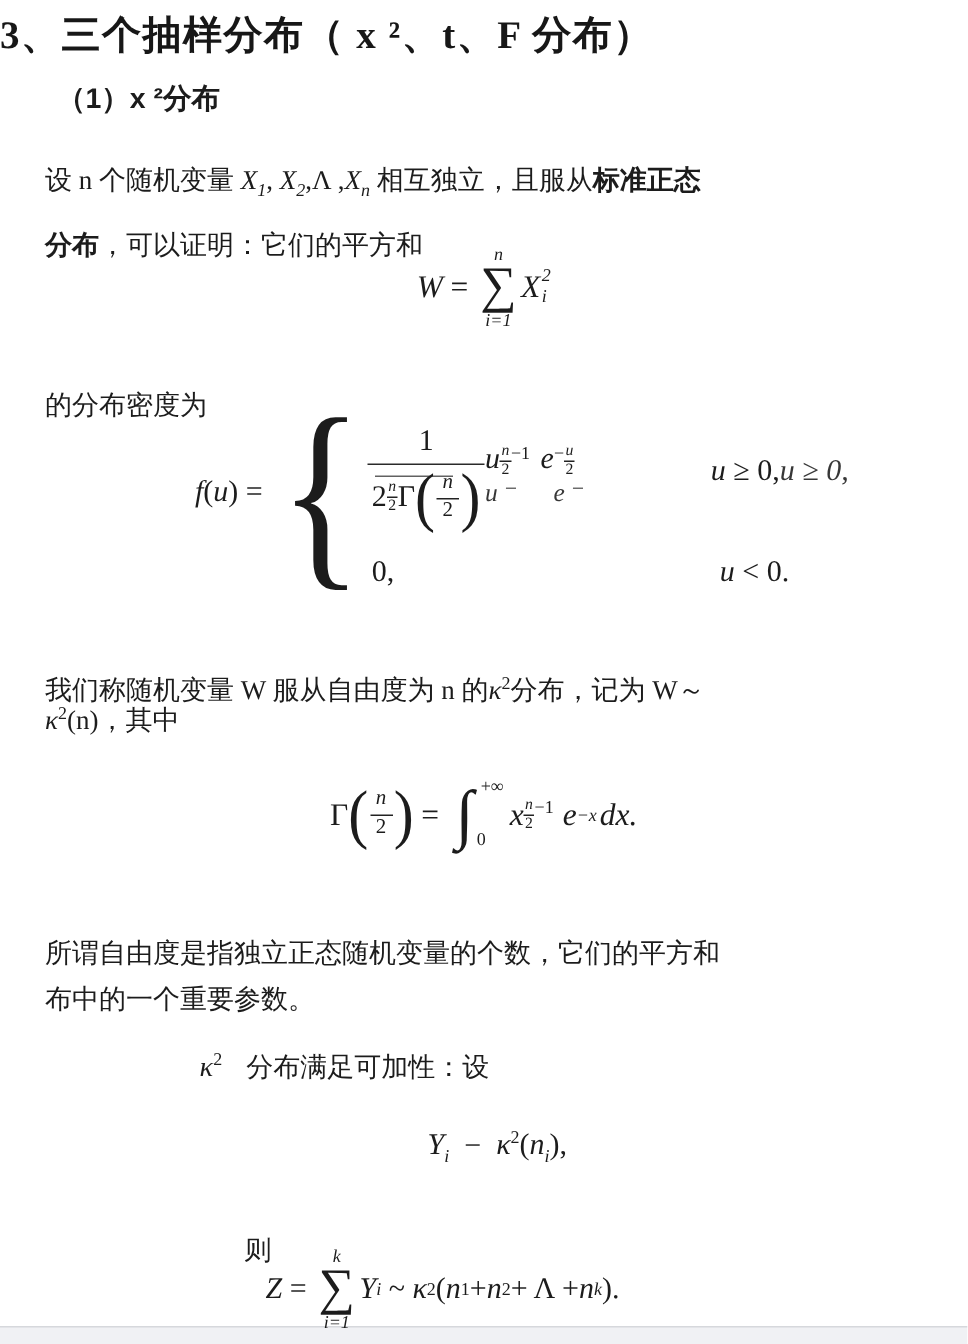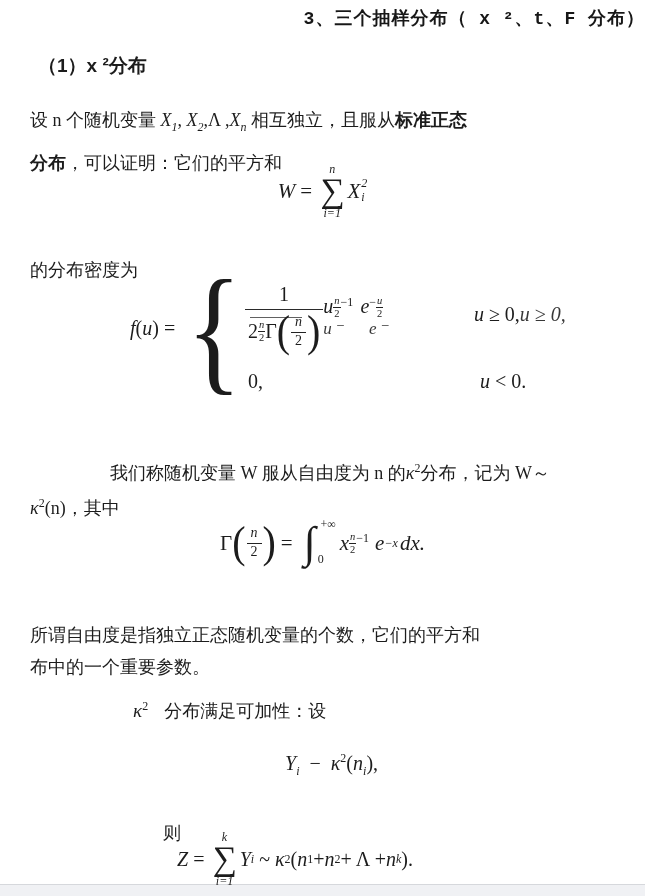--- a/index.html
+++ b/index.html
@@ -5,29 +5,29 @@
   html,body { margin:0; padding:0; }
   body {
     width:645px; height:896px; position:relative; overflow:hidden;
     background:#ffffff; color:#1c1c1c;
     font-family:"Liberation Serif","DejaVu Serif",serif;
   }
   .abs { position:absolute; }
 
   
   .title {
-    left:0; right:0; top:6px; text-align:right;
-    font-size:18px; font-weight:600; letter-spacing:1px; color:#171717;font-family:Liberation Mono, monospace;
+    left:0; right:0; top:6px; text-align:left;
+    font-size:26px; font-weight:600; letter-spacing:1px; color:#171717;
   }
   .heading { left:38px; top:53px; font-size:19px; font-weight:700;
     font-family:"Liberation Sans","DejaVu Sans",sans-serif;text-align:right; }
   .body-line { left:30px; width:600px; font-size:18px; line-height:1.45; }
   .p1 { top:89px; }  .p2 { top:132px; }
   .density { top:239px; }
-  .p3 { top:442px;text-align:center; } .p4 { top:477px; }
+  .p3 { top:429px; } .p4 { top:449px; }
   .p5a { top:604px; } .p5b { top:637px;font-family:Liberation Mono, monospace; }
   .cnbold { font-family:"Liberation Sans","DejaVu Sans",sans-serif; font-weight:700; }
 
   
   .mi { font-style:italic; }
   .rm { font-style:normal; }
   sub, sup { font-size:12px; }
   .eq { padding:0 5px; }
   .bigsum { display:inline-flex; flex-direction:column; align-items:center;
     line-height:1; margin:0 3px; }

